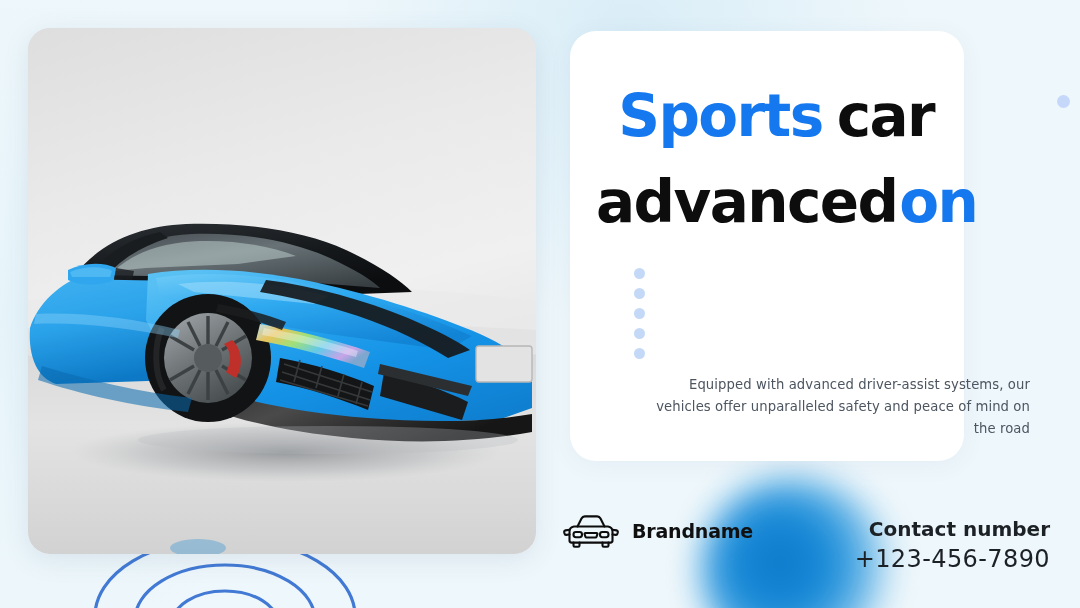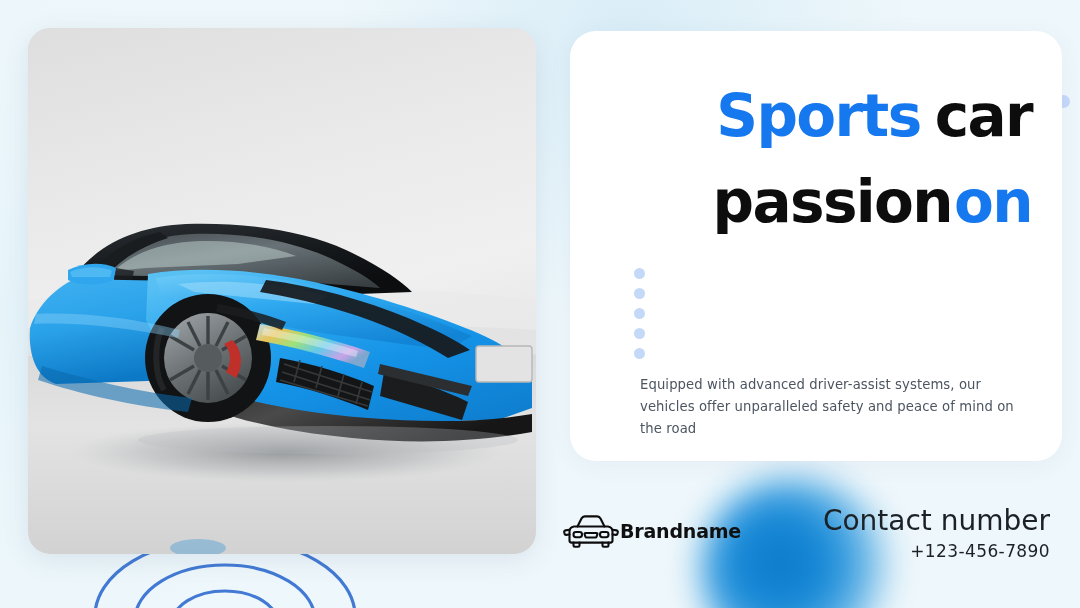--- a/index.html
+++ b/index.html
@@ -45,21 +45,21 @@
     overflow:hidden;
     background:linear-gradient(170deg,#dcdcdc 0%,#e4e4e4 28%,#ededed 60%,#e0e0e0 100%);
     box-shadow:0 6px 26px rgba(70,100,130,.12);
   }
   .photo-card svg { display:block; width:100%; height:100%; }
 
   
   .text-card {
     position:absolute;
     left:570px; top:31px;
-    width:492px; height:430px;
+    width:394px; height:430px;
     background:#ffffff;
     border-radius:26px;
     box-shadow:0 4px 22px rgba(80,120,160,.07);
   }
 
   .headline {
     position:absolute;
     left:26px; right:30px; top:42px;
     text-align:right;
     font-size:58px;
@@ -76,52 +76,52 @@
     position:absolute;
     left:634px; top:268px;
     display:flex; flex-direction:column; gap:9px;
   }
   .dots i { display:block; width:11px; height:11px; border-radius:50%; background:#c4d9f8; }
 
   .body-text {
     position:absolute;
     left:640px; top:374px;
     width:390px;
-    text-align:left;
+    text-align:right;
     font-size:13.2px;
     line-height:22px;
     color:#4c5560;
     font-family:"DejaVu Sans","Liberation Sans",sans-serif;
     letter-spacing:.1px;
   }
 
   
   .brand {
     position:absolute;
     left:562px; top:512px;
-    display:flex; align-items:center; gap:0;
+    display:flex; align-items:center; gap:12px;
     z-index:4;
   }
   .brand-icon { width:58px; height:38px; display:block; }
   .brand-name {
     font-size:19px; font-weight:800; color:#101010;
     letter-spacing:-.2px;
     font-family:"DejaVu Sans","Liberation Sans",sans-serif;
   }
 
   
   .contact {
     position:absolute;
     right:30px; top:506px;
     text-align:right;
     color:#1c2126;
     font-family:"DejaVu Sans","Liberation Sans",sans-serif;
   }
-  .contact .c-label { font-size:28px; line-height:30px; font-weight:400; }
-  .contact .c-number { font-size:17px; line-height:30px; font-weight:400; letter-spacing:.4px; }
+  .contact .c-label { font-size:20px; line-height:30px; font-weight:700;margin-top:8px; }
+  .contact .c-number { font-size:24px; line-height:30px; font-weight:400; letter-spacing:.4px; }
 
   
   .edge-dot {
     position:absolute; left:1057px; top:95px;
     width:13px; height:13px; border-radius:50%;
     background:#c6d8fa;
   }
 </style>
 </head>
 <body>
@@ -309,21 +309,21 @@
     </svg>
   </div>
 
   <div class="text-card">
 
     <h1 class="headline">
       <span class="ln">
         <span class="hl-blue">Sports</span><span style="margin-left:14px">car</span>
       </span>
       <span class="ln">
-        <span>passion</span><span class="hl-blue" style="margin-left:2px">on</span>
+        <span>advanced</span><span class="hl-blue" style="margin-left:2px">on</span>
       </span>
     </h1>
 
   </div>
 
   <div class="dots">
     <i></i>
     <i></i>
     <i></i>
     <i></i>

